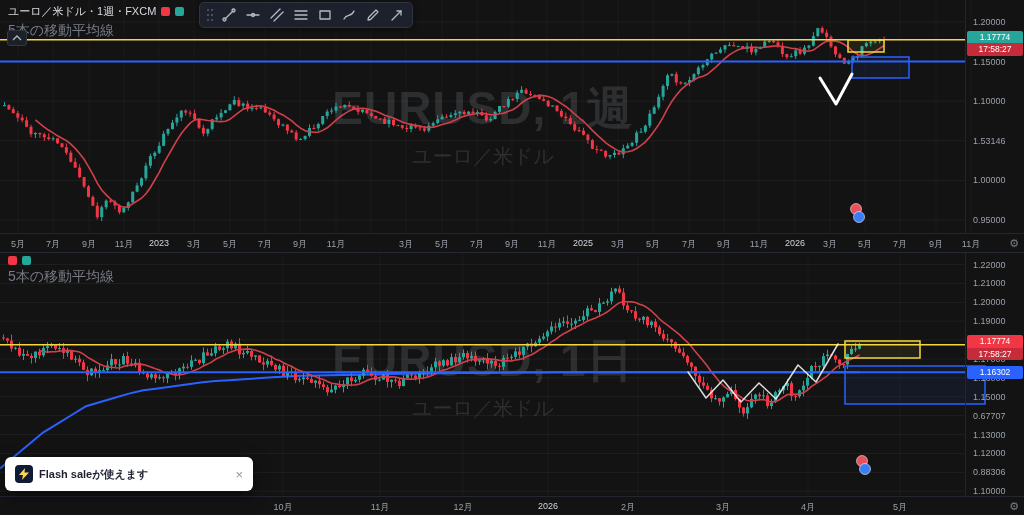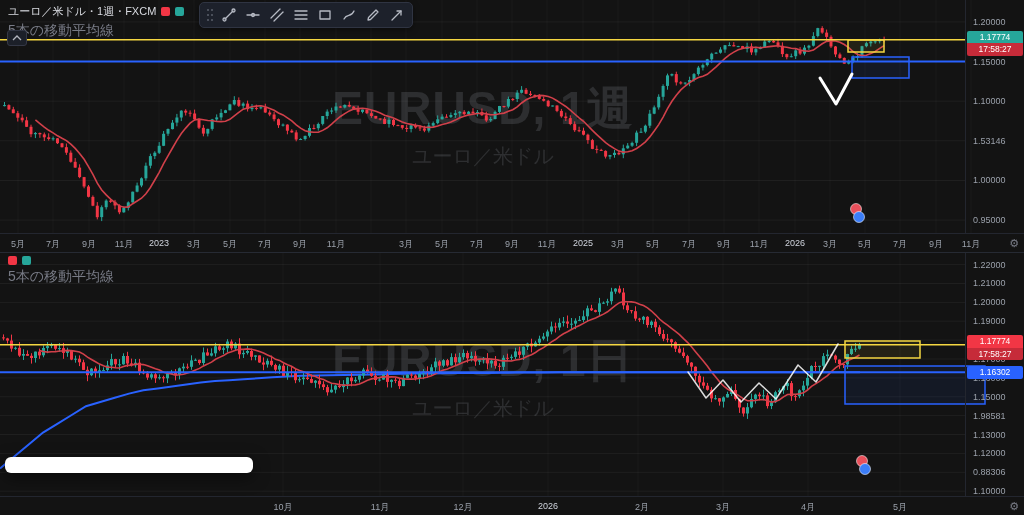--- a/index.html
+++ b/index.html
@@ -1032,40 +1032,40 @@
     </div>
     <div class="price-axis">
         <span class="ptick" style="top: 7.608px;">1.22000</span>
         <span class="ptick" style="top: 26.488px;">1.21000</span>
         <span class="ptick" style="top: 45.368px;">1.20000</span>
         <span class="ptick" style="top: 64.248px;">1.19000</span>
         <span class="ptick" style="top: 83.128px;">1.18000</span>
         <span class="ptick" style="top: 102.008px;">1.17000</span>
         <span class="ptick" style="top: 120.888px;">1.16000</span>
         <span class="ptick" style="top: 139.768px;">1.15000</span>
-        <span class="ptick" style="top: 158.648px;">1.98581</span>
+        <span class="ptick" style="top: 158.648px;">0.67707</span>
         <span class="ptick" style="top: 177.528px;">1.13000</span>
         <span class="ptick" style="top: 196.408px;">1.12000</span>
         <span class="ptick" style="top: 215.288px;">0.88306</span>
         <span class="ptick" style="top: 234.168px;">1.10000</span>
         <div class="price-tag" style="top: 83.3949px;">
           <div class="tag-main" style="background:#f23645">1.17774</div>
           <div class="tag-sub" style="background:#c62b39">17:58:27</div>
         </div>
         <div class="price-tag" style="top: 114.186px;">
           <div class="tag-main" style="background:#2962ff">1.16302</div>
         </div>
       </div>
     <div class="time-axis">
       <span class="gear">⚙</span>
     <span class="ttick" style="left: 283px;">10月</span>
         <span class="ttick" style="left: 380px;">11月</span>
         <span class="ttick" style="left: 463px;">12月</span>
         <span class="ttick major" style="left: 548px;">2026</span>
-        <span class="ttick" style="left: 642px;">2月</span>
+        <span class="ttick" style="left: 628px;">2月</span>
         <span class="ttick" style="left: 723px;">3月</span>
         <span class="ttick" style="left: 808px;">4月</span>
         <span class="ttick" style="left: 900px;">5月</span>
       </div>
   </div>
 
   <div class="toolbar">
     <span class="drag-handle">
       <svg width="8" height="14">
           <g fill="#5a5f6b" stroke="none">
@@ -1121,16 +1121,25 @@
     </span>
     <span class="tool">
       <svg width="16" height="16">
           <line x1="3" y1="13" x2="12" y2="4"></line>
           <polyline points="8,4 12,4 12,8"></polyline>
         </svg>
     </span>
   </div>
 
   <div class="notification">
+    <div class="notif-head">
+      <span class="notif-icon">
+        <svg width="10" height="12" viewBox="0 0 10 12">
+            <polygon points="6,0 0,7 4,7 3,12 10,4.5 5.5,4.5" fill="#ffd54d"></polygon>
+          </svg>
+      </span>
+      <span class="notif-title">Flash saleが使えます</span>
+      <span class="notif-close">×</span>
+    </div>
 
   </div>
 
 </div>
 
 </body></html>

